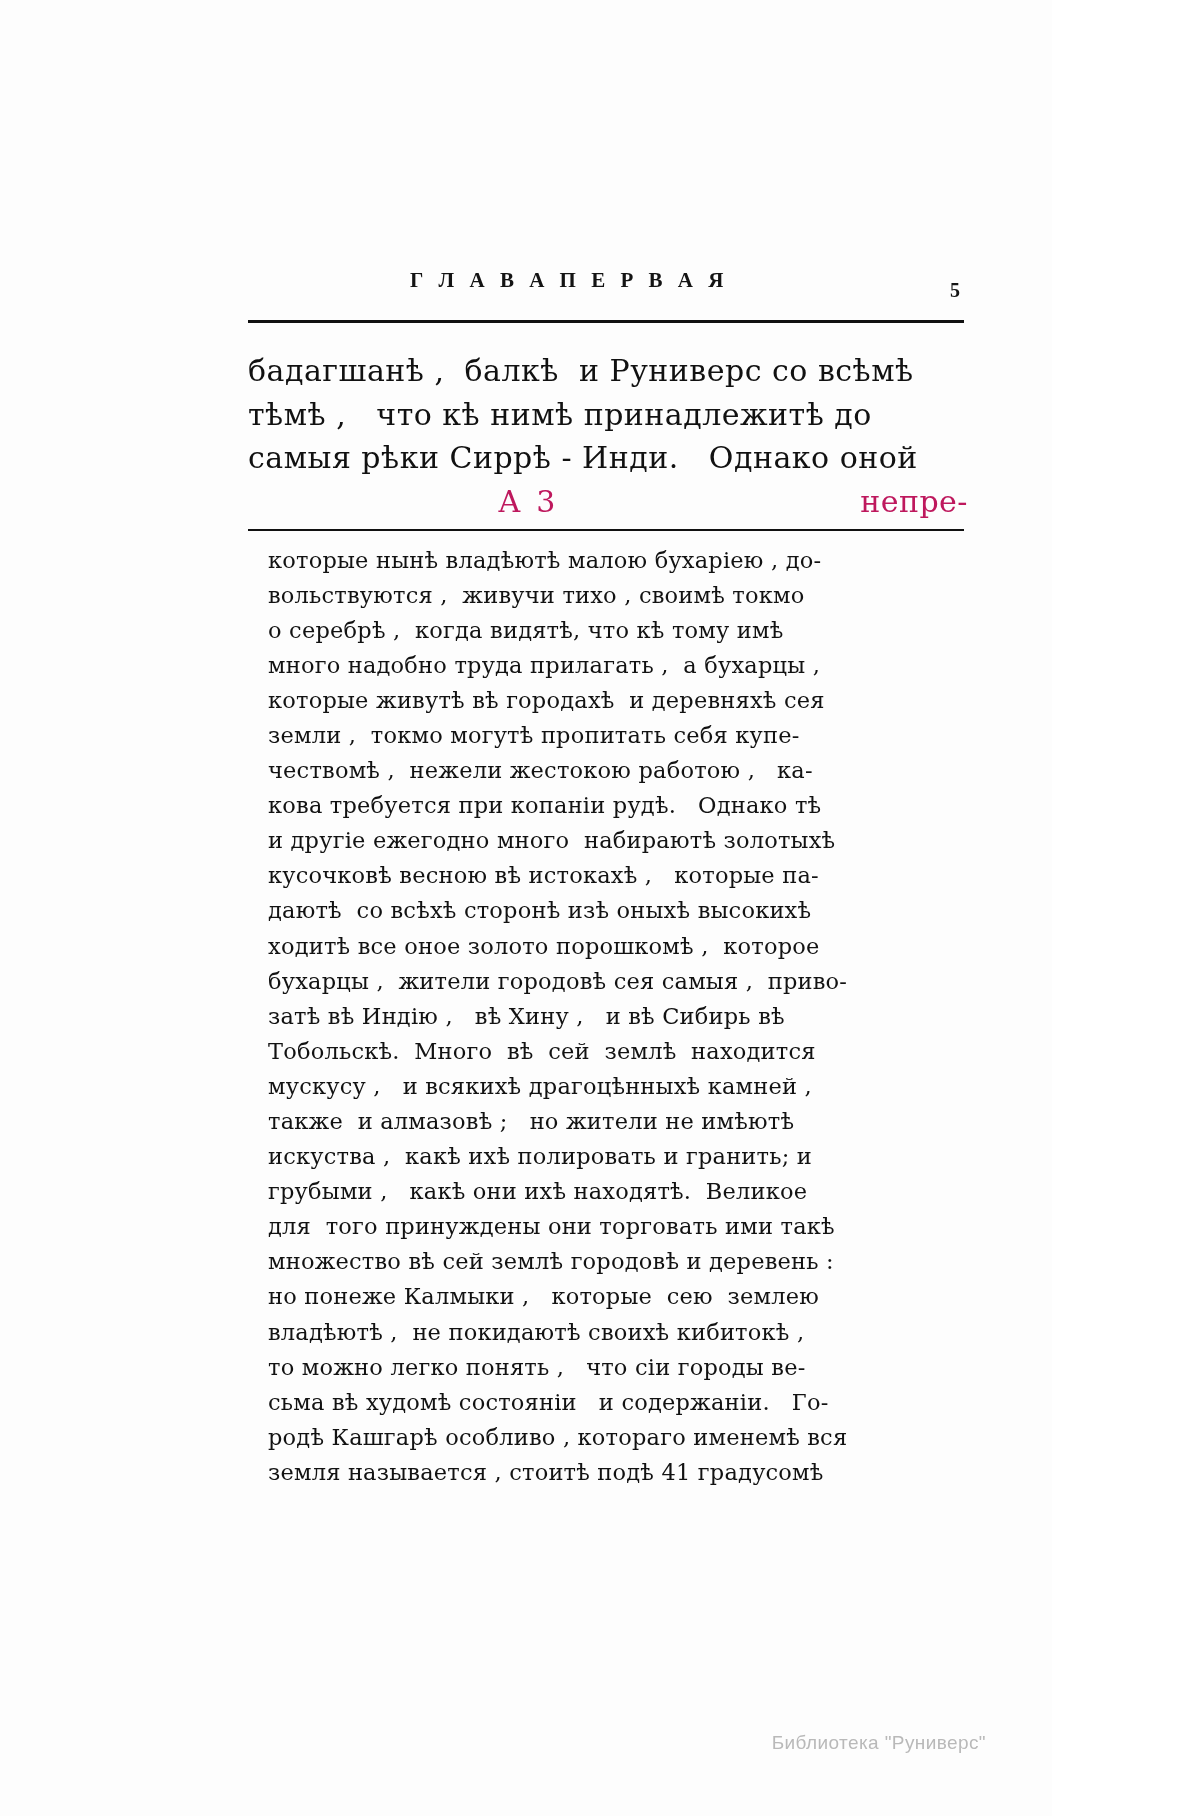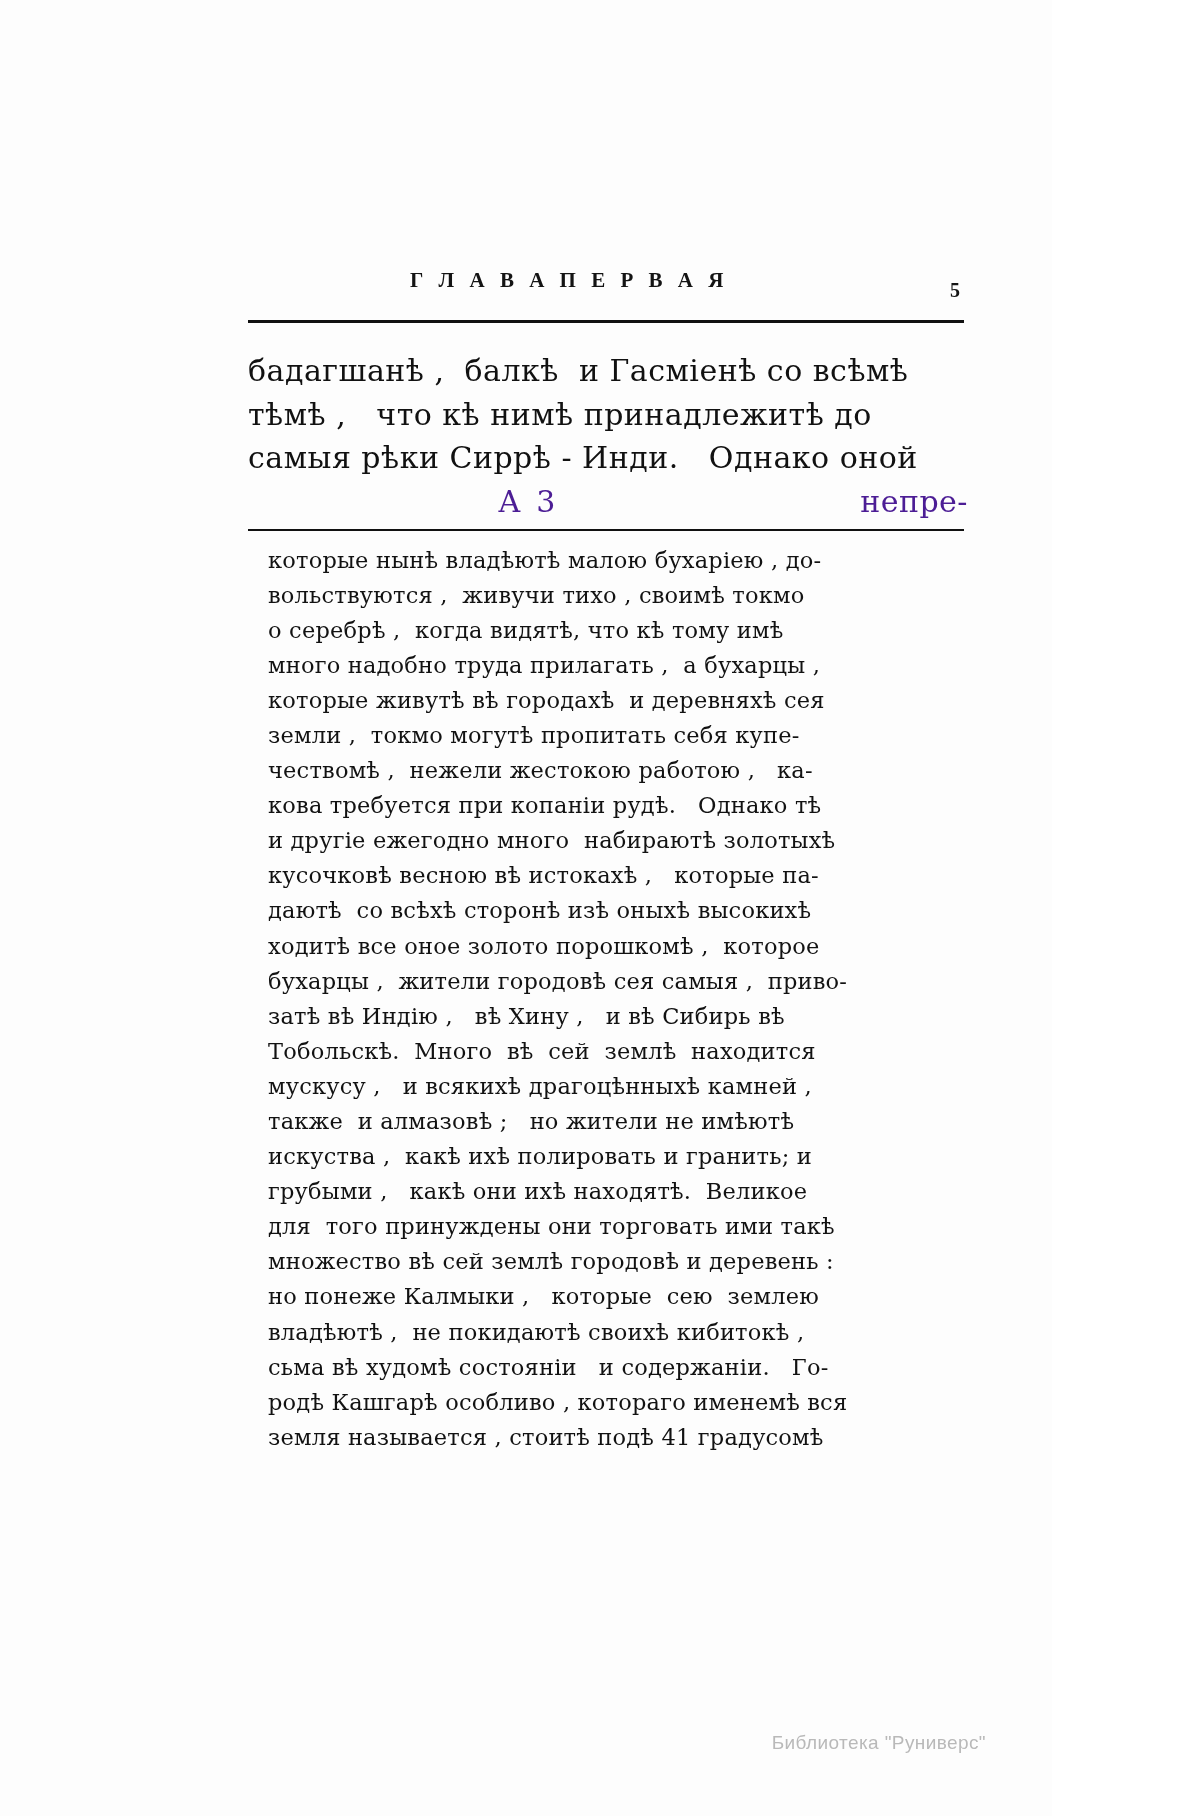--- a/index.html
+++ b/index.html
@@ -77,21 +77,21 @@
     white-space: pre;
     display: block;
   }
 
   .signature-line {
     display: flex;
     align-items: flex-start;
     margin-top: 4px;
     font-size: 30px;
     font-family: "DejaVu Serif", serif;
-    color: #4c1d95;
+    color: #be185d;
   }
   .signature-line .sig {
     margin-left: 250px;
     letter-spacing: 3px;
   }
   .signature-line .catchword {
     margin-left: auto;
     letter-spacing: 0.5px;
   }
 
@@ -134,21 +134,21 @@
   <div class="page-inner">
 
     <div class="running-head">
       <div class="chapter-title">Г Л А В А   П Е Р В А Я</div>
       <div class="page-number">5</div>
     </div>
 
     <div class="rule-top"></div>
 
     <div class="body-large">
-      <span class="line">бадагшанѣ ,  балкѣ  и Гасміенѣ со всѣмѣ</span>
+      <span class="line">бадагшанѣ ,  балкѣ  и Руниверс со всѣмѣ</span>
       <span class="line">тѣмѣ ,   что кѣ нимѣ принадлежитѣ до</span>
       <span class="line">самыя рѣки Сиррѣ - Инди.   Однако оной</span>
     </div>
 
     <div class="signature-line">
       <span class="sig">А  3</span>
       <span class="catchword">непре-</span>
     </div>
 
     <div class="rule-mid"></div>
@@ -170,20 +170,21 @@
       <span class="line">затѣ вѣ Индію ,   вѣ Хину ,   и вѣ Сибирь вѣ</span>
       <span class="line">Тобольскѣ.  Много  вѣ  сей  землѣ  находится</span>
       <span class="line">мускусу ,   и всякихѣ драгоцѣнныхѣ камней ,</span>
       <span class="line">также  и алмазовѣ ;   но жители не имѣютѣ</span>
       <span class="line">искуства ,  какѣ ихѣ полировать и гранить; и</span>
       <span class="line">грубыми ,   какѣ они ихѣ находятѣ.  Великое</span>
       <span class="line">для  того принуждены они торговать ими такѣ</span>
       <span class="line">множество вѣ сей землѣ городовѣ и деревень :</span>
       <span class="line">но понеже Калмыки ,   которые  сею  землею</span>
       <span class="line">владѣютѣ ,  не покидаютѣ своихѣ кибитокѣ ,</span>
+      <span class="line">то можно легко понять ,   что сіи городы ве-</span>
       <span class="line">сьма вѣ худомѣ состояніи   и содержаніи.   Го-</span>
       <span class="line">родѣ Кашгарѣ особливо , котораго именемѣ вся</span>
       <span class="line">земля называется , стоитѣ подѣ 41 градусомѣ</span>
     </div>
 
   </div>
 
   <div class="watermark">Библиотека "Руниверс"</div>
 </div>
 

